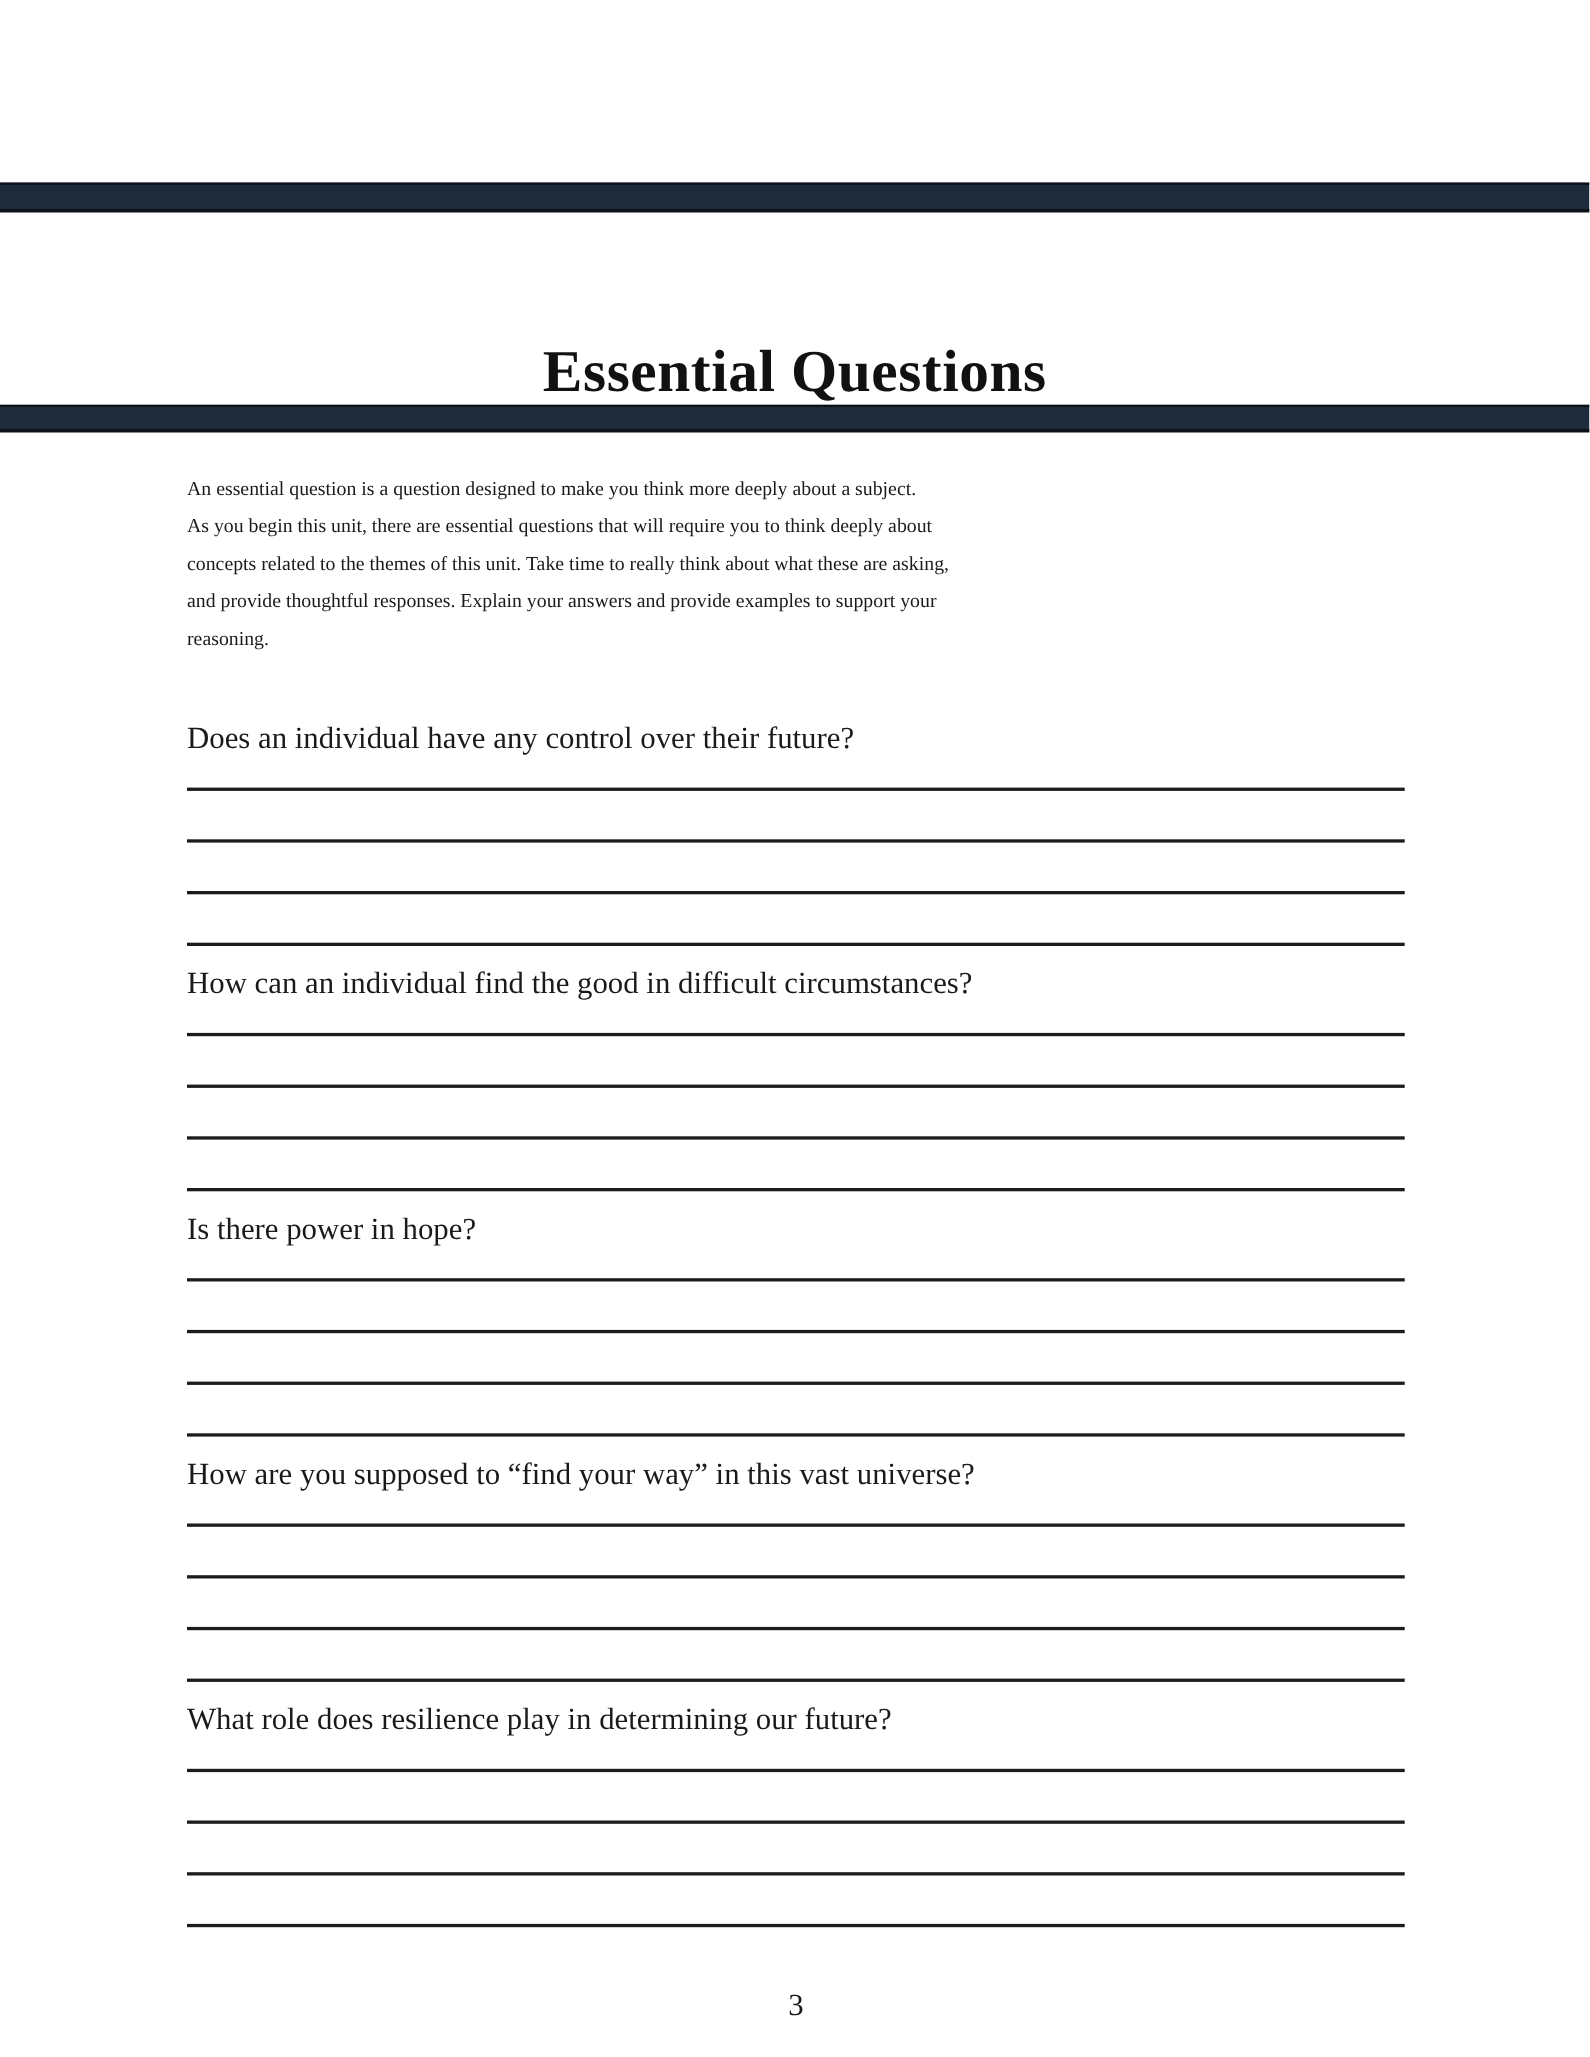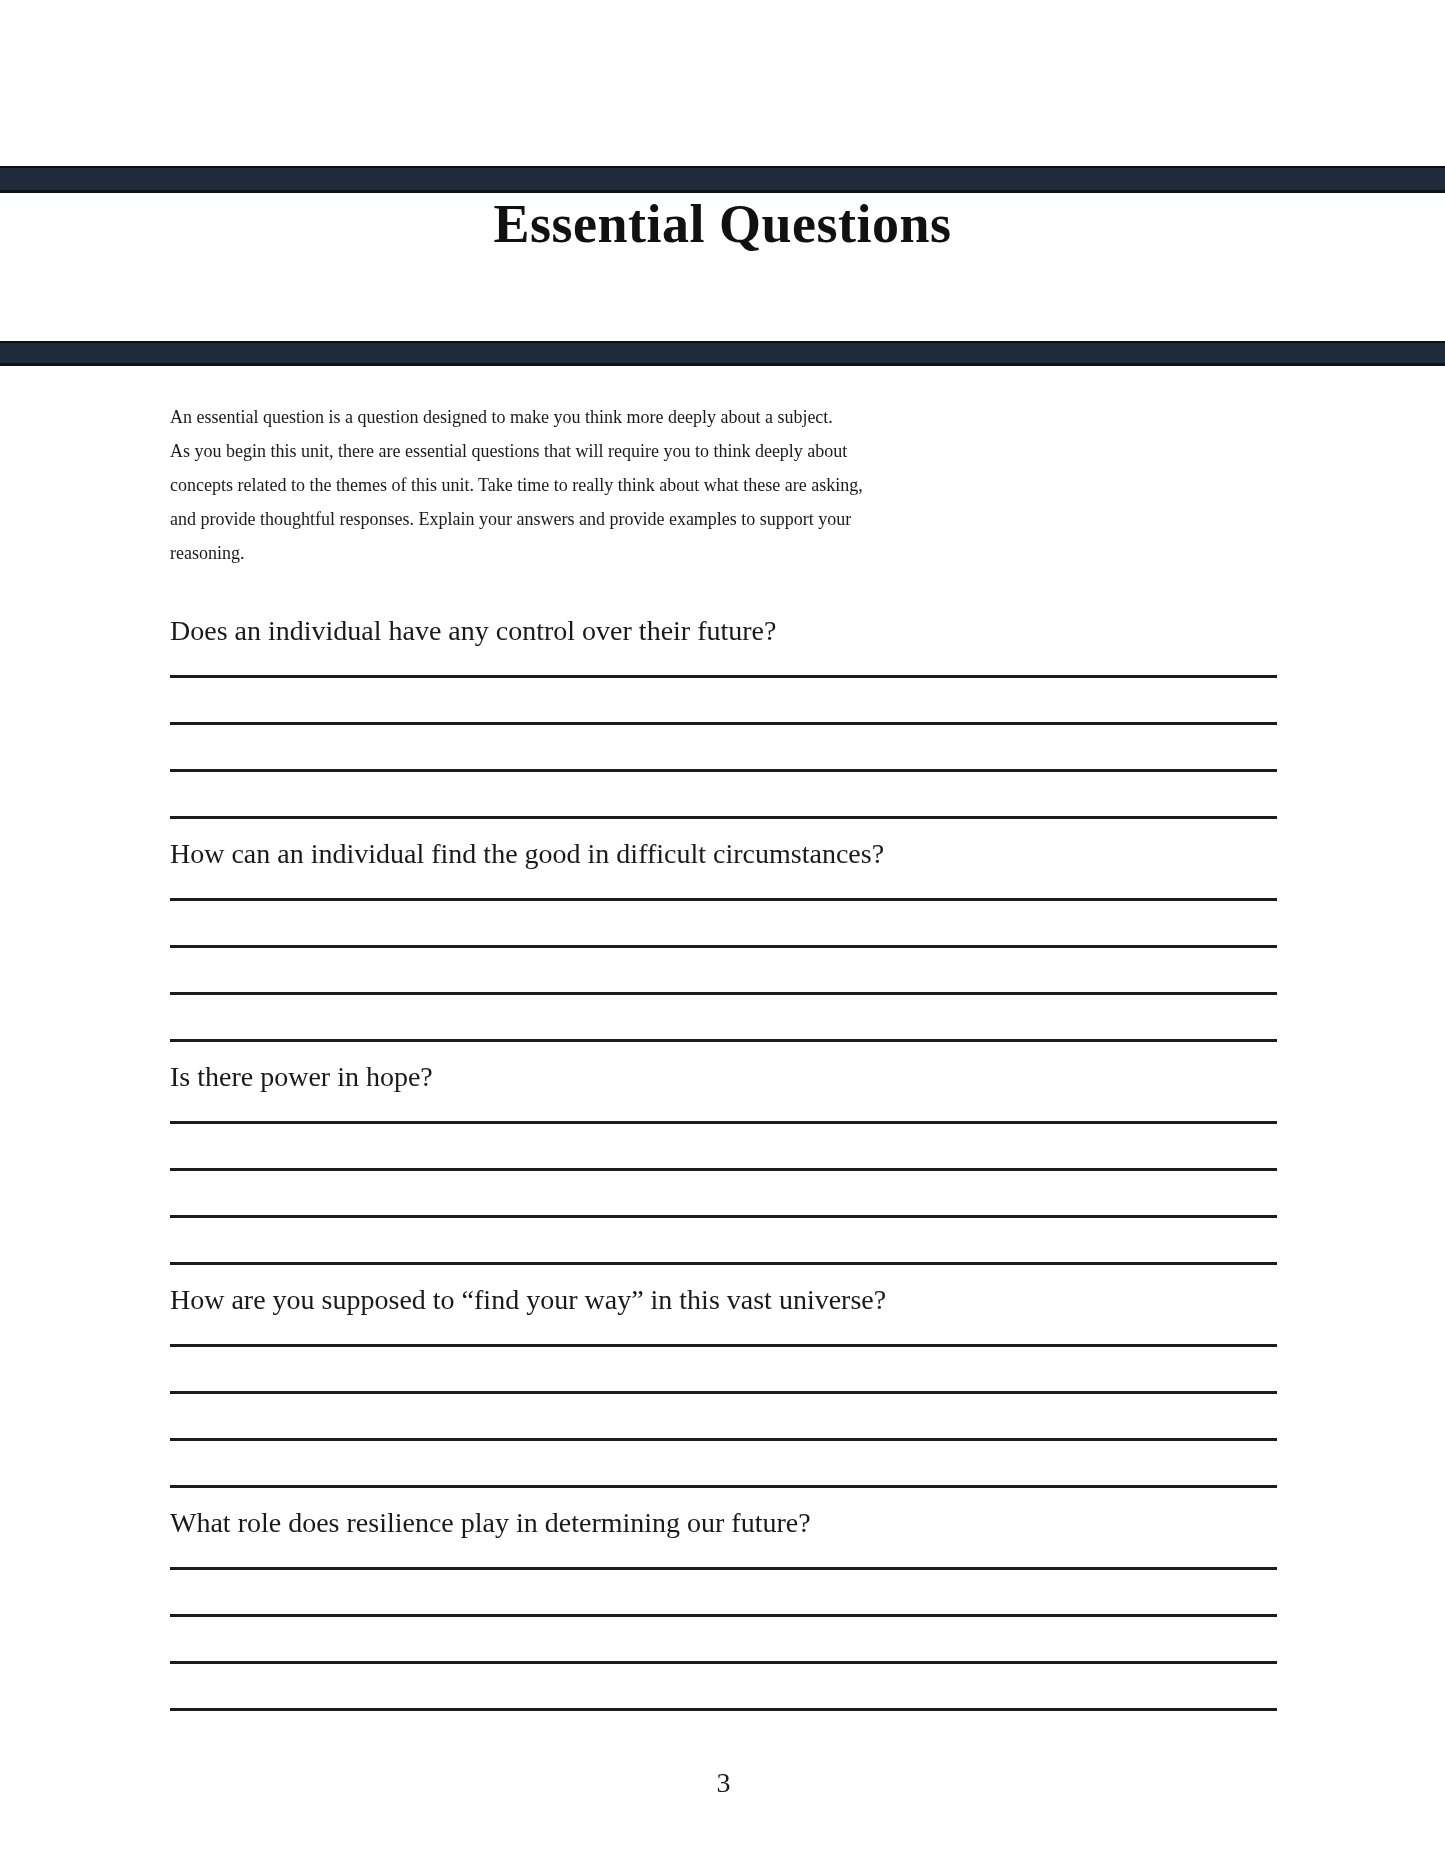--- a/index.html
+++ b/index.html
@@ -29,22 +29,23 @@
   .bar-top {
     margin-top: 166px;
     height: 27px;
   }
   .bar-bottom {
     height: 25px;
   }
   .title-band {
     height: 148px;
     display: flex;
-    align-items: flex-start;
+    align-items: flex-end;
     justify-content: center;
+    margin-top: 27px;
   }
   .title {
     margin: 0;
     font-size: 54px;
     font-weight: bold;
     letter-spacing: 0.5px;
     color: #111111;
   }
   .content {
     margin-left: 170px;
@@ -57,21 +58,21 @@
     line-height: 34px;
     white-space: pre;
   }
   #questions {
     margin-top: 0;
   }
   .question-block {
     margin-top: 18px;
   }
   .question-block.first-block {
-    margin-top: 44px;
+    margin-top: 58px;
   }
   .question {
     font-size: 28px;
     line-height: 33px;
   }
   .answer-line {
     height: 47px;
     border-bottom: 3px solid #1c1c1c;
     box-sizing: border-box;
   }

